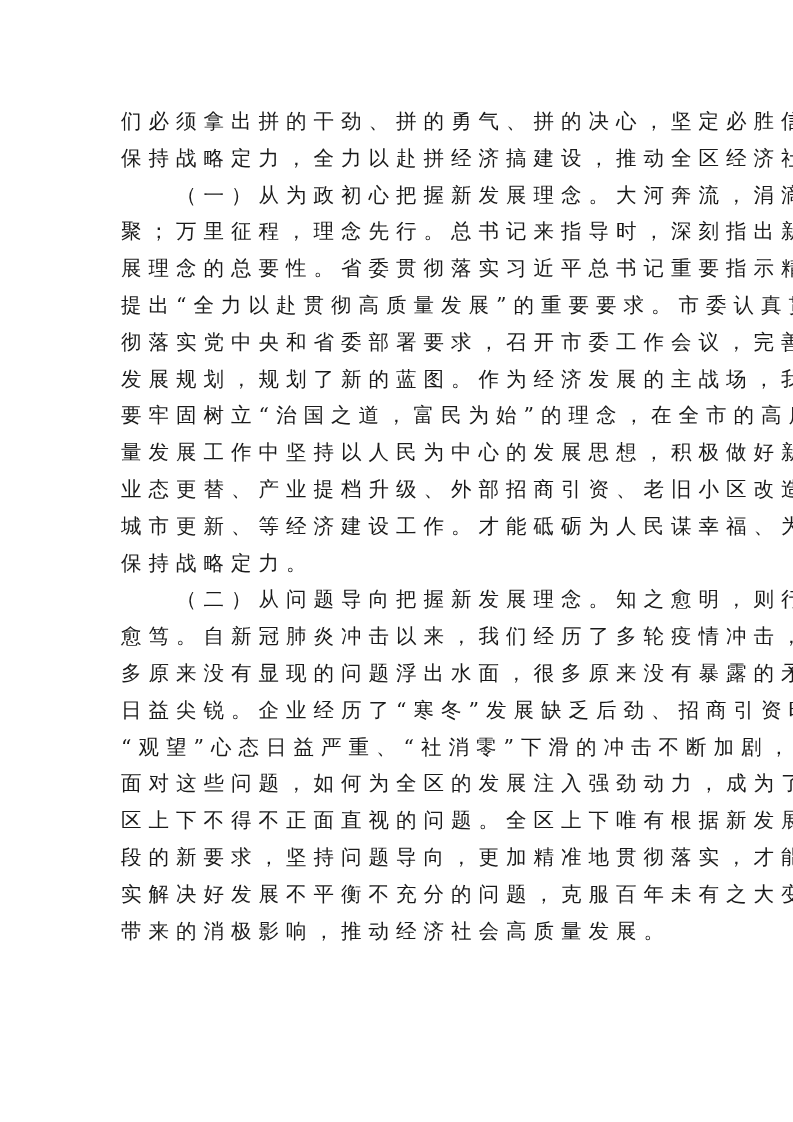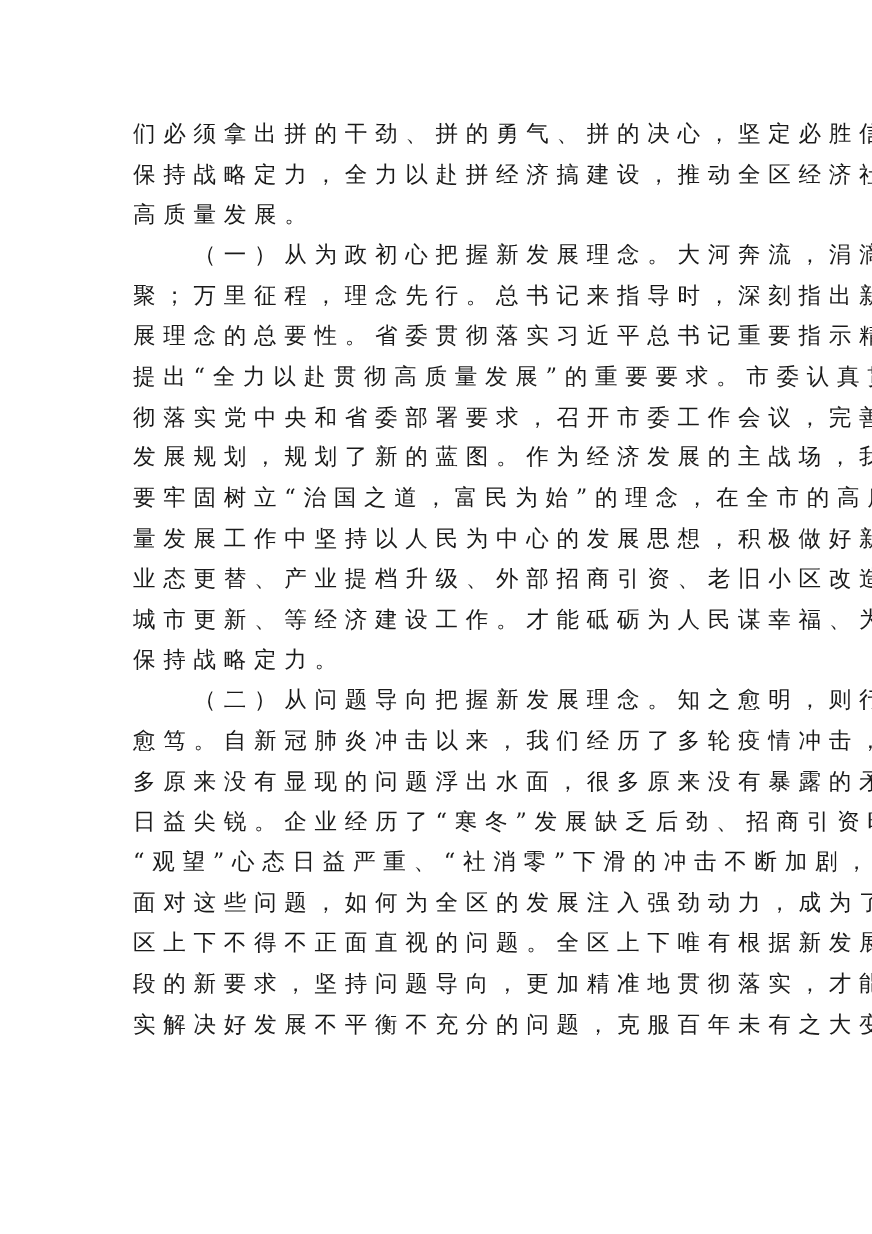--- a/index.html
+++ b/index.html
@@ -17,34 +17,34 @@
   }
   .line { display: block; white-space: nowrap; height: 36.8px; }
   .indent { padding-left: 55px; }
 </style>
 </head>
 <body>
 
 <div class="page">
   <span class="line">们必须拿出拼的干劲、拼的勇气、拼的决心，坚定必胜信心，</span>
   <span class="line">保持战略定力，全力以赴拼经济搞建设，推动全区经济社会</span>
-  <span class="line">高质量发展。</span>
   <span class="line indent">（一）从为政初心把握新发展理念。大河奔流，涓滴汇</span>
   <span class="line">聚；万里征程，理念先行。总书记来指导时，深刻指出新发</span>
   <span class="line">展理念的总要性。省委贯彻落实习近平总书记重要指示精神，</span>
   <span class="line">提出“全力以赴贯彻高质量发展”的重要要求。市委认真贯</span>
   <span class="line">彻落实党中央和省委部署要求，召开市委工作会议，完善了</span>
   <span class="line">发展规划，规划了新的蓝图。作为经济发展的主战场，我们</span>
   <span class="line">要牢固树立“治国之道，富民为始”的理念，在全市的高质</span>
   <span class="line">量发展工作中坚持以人民为中心的发展思想，积极做好新旧</span>
   <span class="line">业态更替、产业提档升级、外部招商引资、老旧小区改造、</span>
   <span class="line">城市更新、等经济建设工作。才能砥砺为人民谋幸福、为民</span>
   <span class="line">保持战略定力。</span>
   <span class="line indent">（二）从问题导向把握新发展理念。知之愈明，则行之</span>
   <span class="line">愈笃。自新冠肺炎冲击以来，我们经历了多轮疫情冲击，很</span>
   <span class="line">多原来没有显现的问题浮出水面，很多原来没有暴露的矛盾</span>
   <span class="line">日益尖锐。企业经历了“寒冬”发展缺乏后劲、招商引资时</span>
   <span class="line">“观望”心态日益严重、“社消零”下滑的冲击不断加剧，</span>
   <span class="line">面对这些问题，如何为全区的发展注入强劲动力，成为了全</span>
   <span class="line">区上下不得不正面直视的问题。全区上下唯有根据新发展阶</span>
   <span class="line">段的新要求，坚持问题导向，更加精准地贯彻落实，才能切</span>
   <span class="line">实解决好发展不平衡不充分的问题，克服百年未有之大变局</span>
+  <span class="line">带来的消极影响，推动经济社会高质量发展。</span>
 </div>
 
 </body></html>

